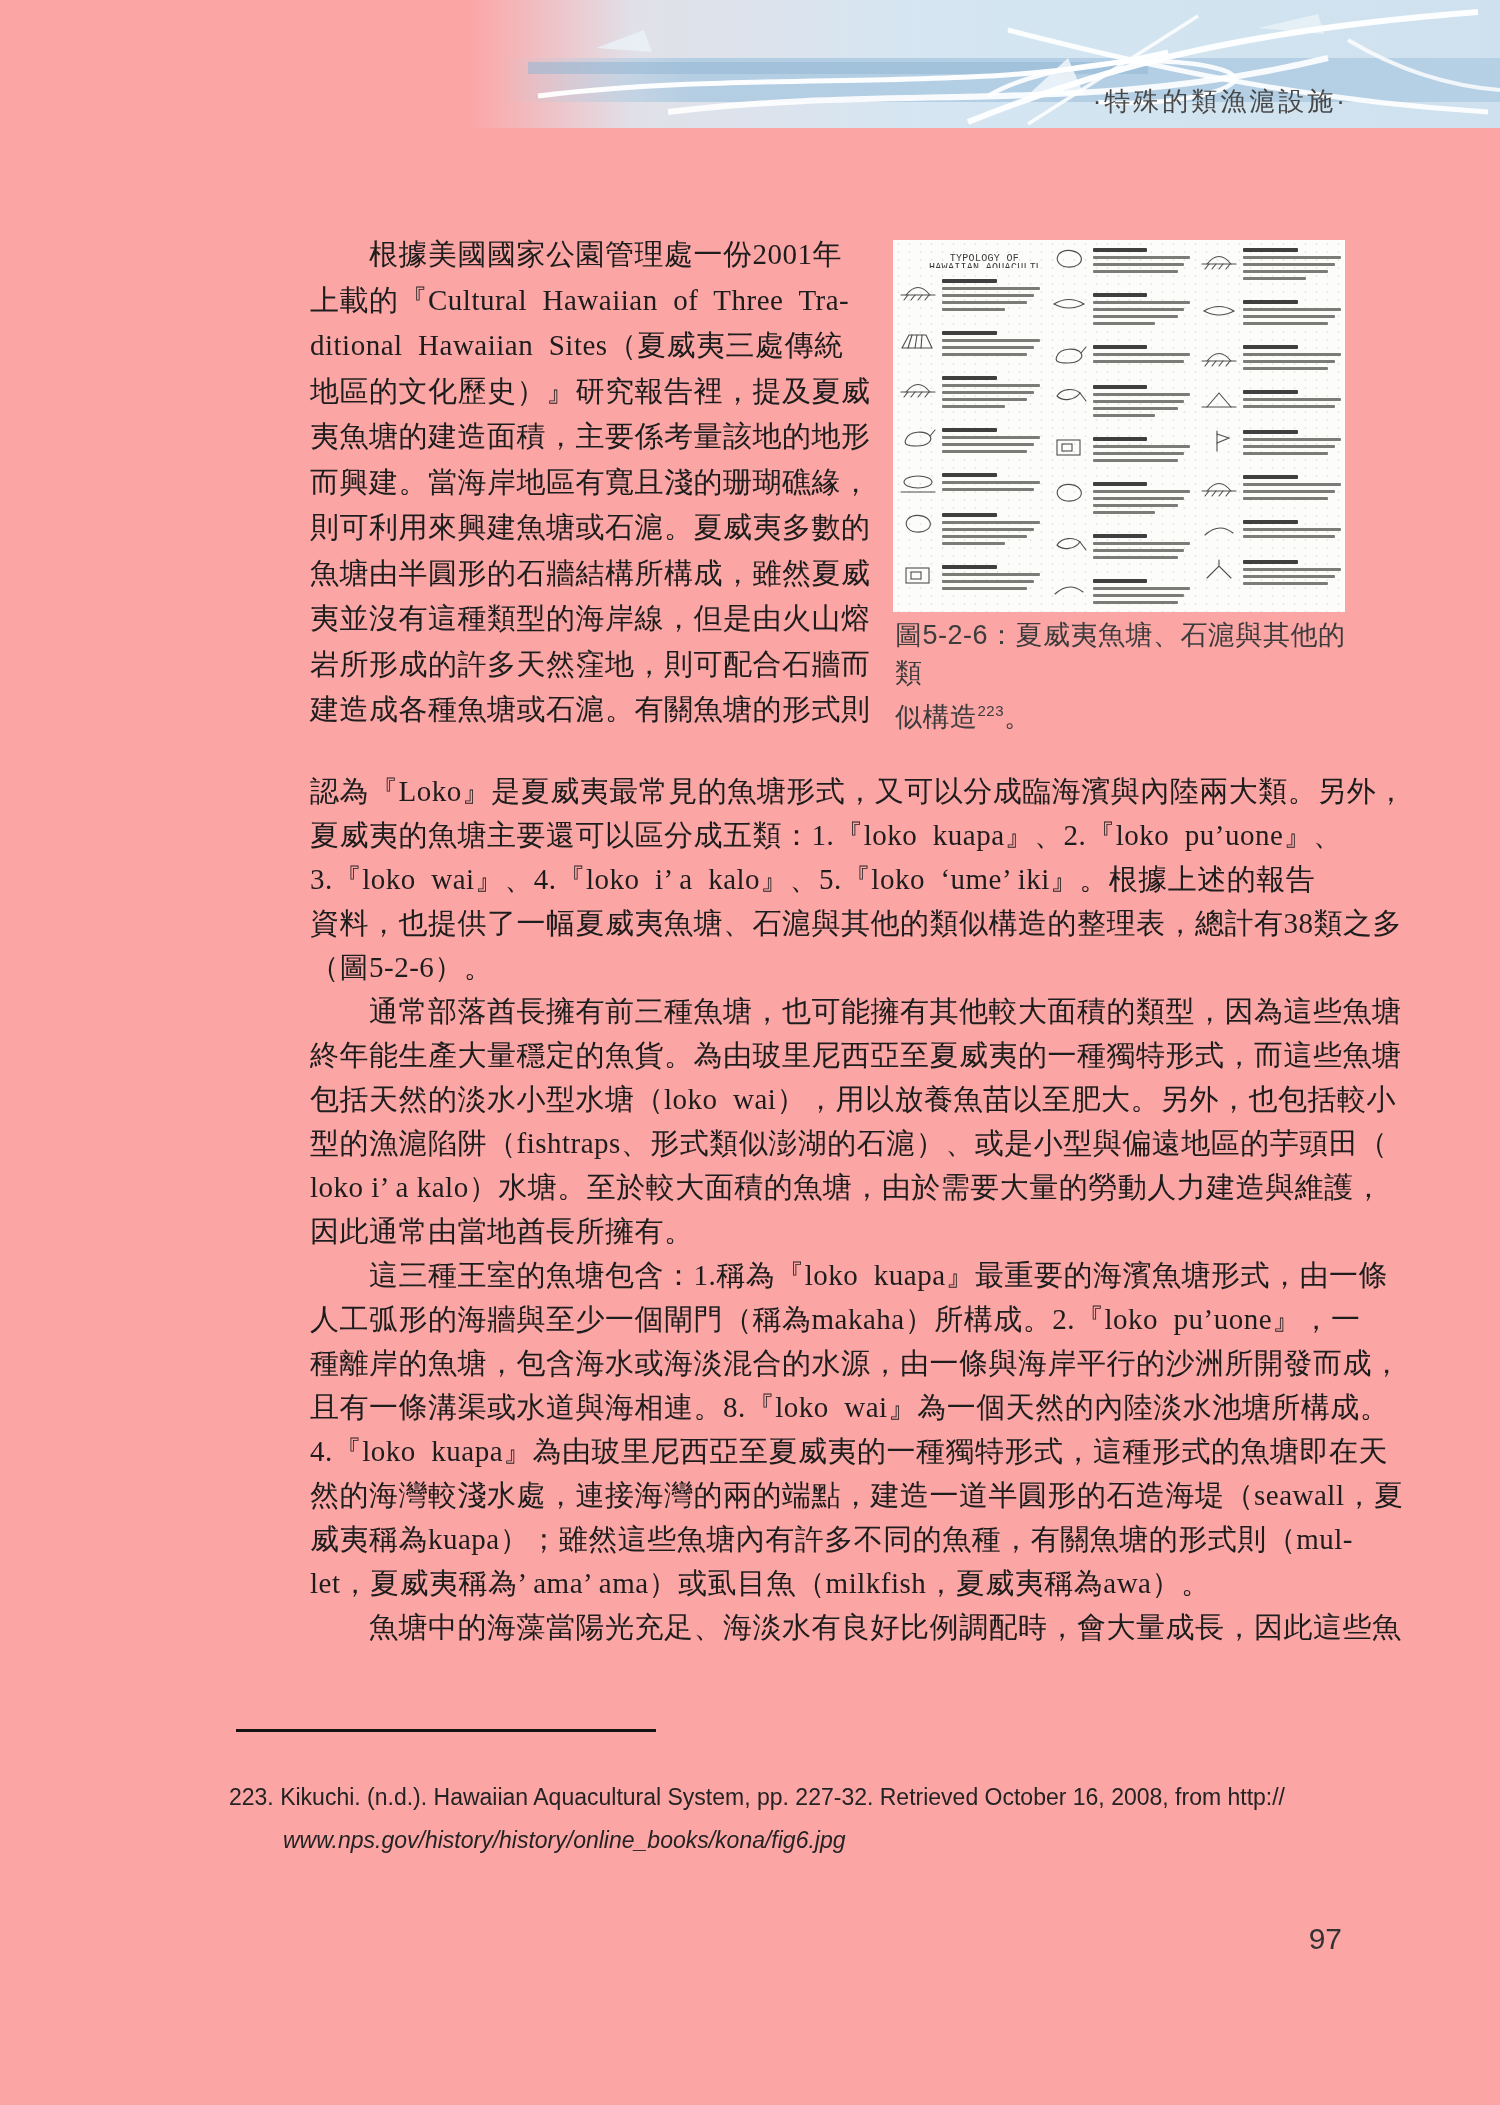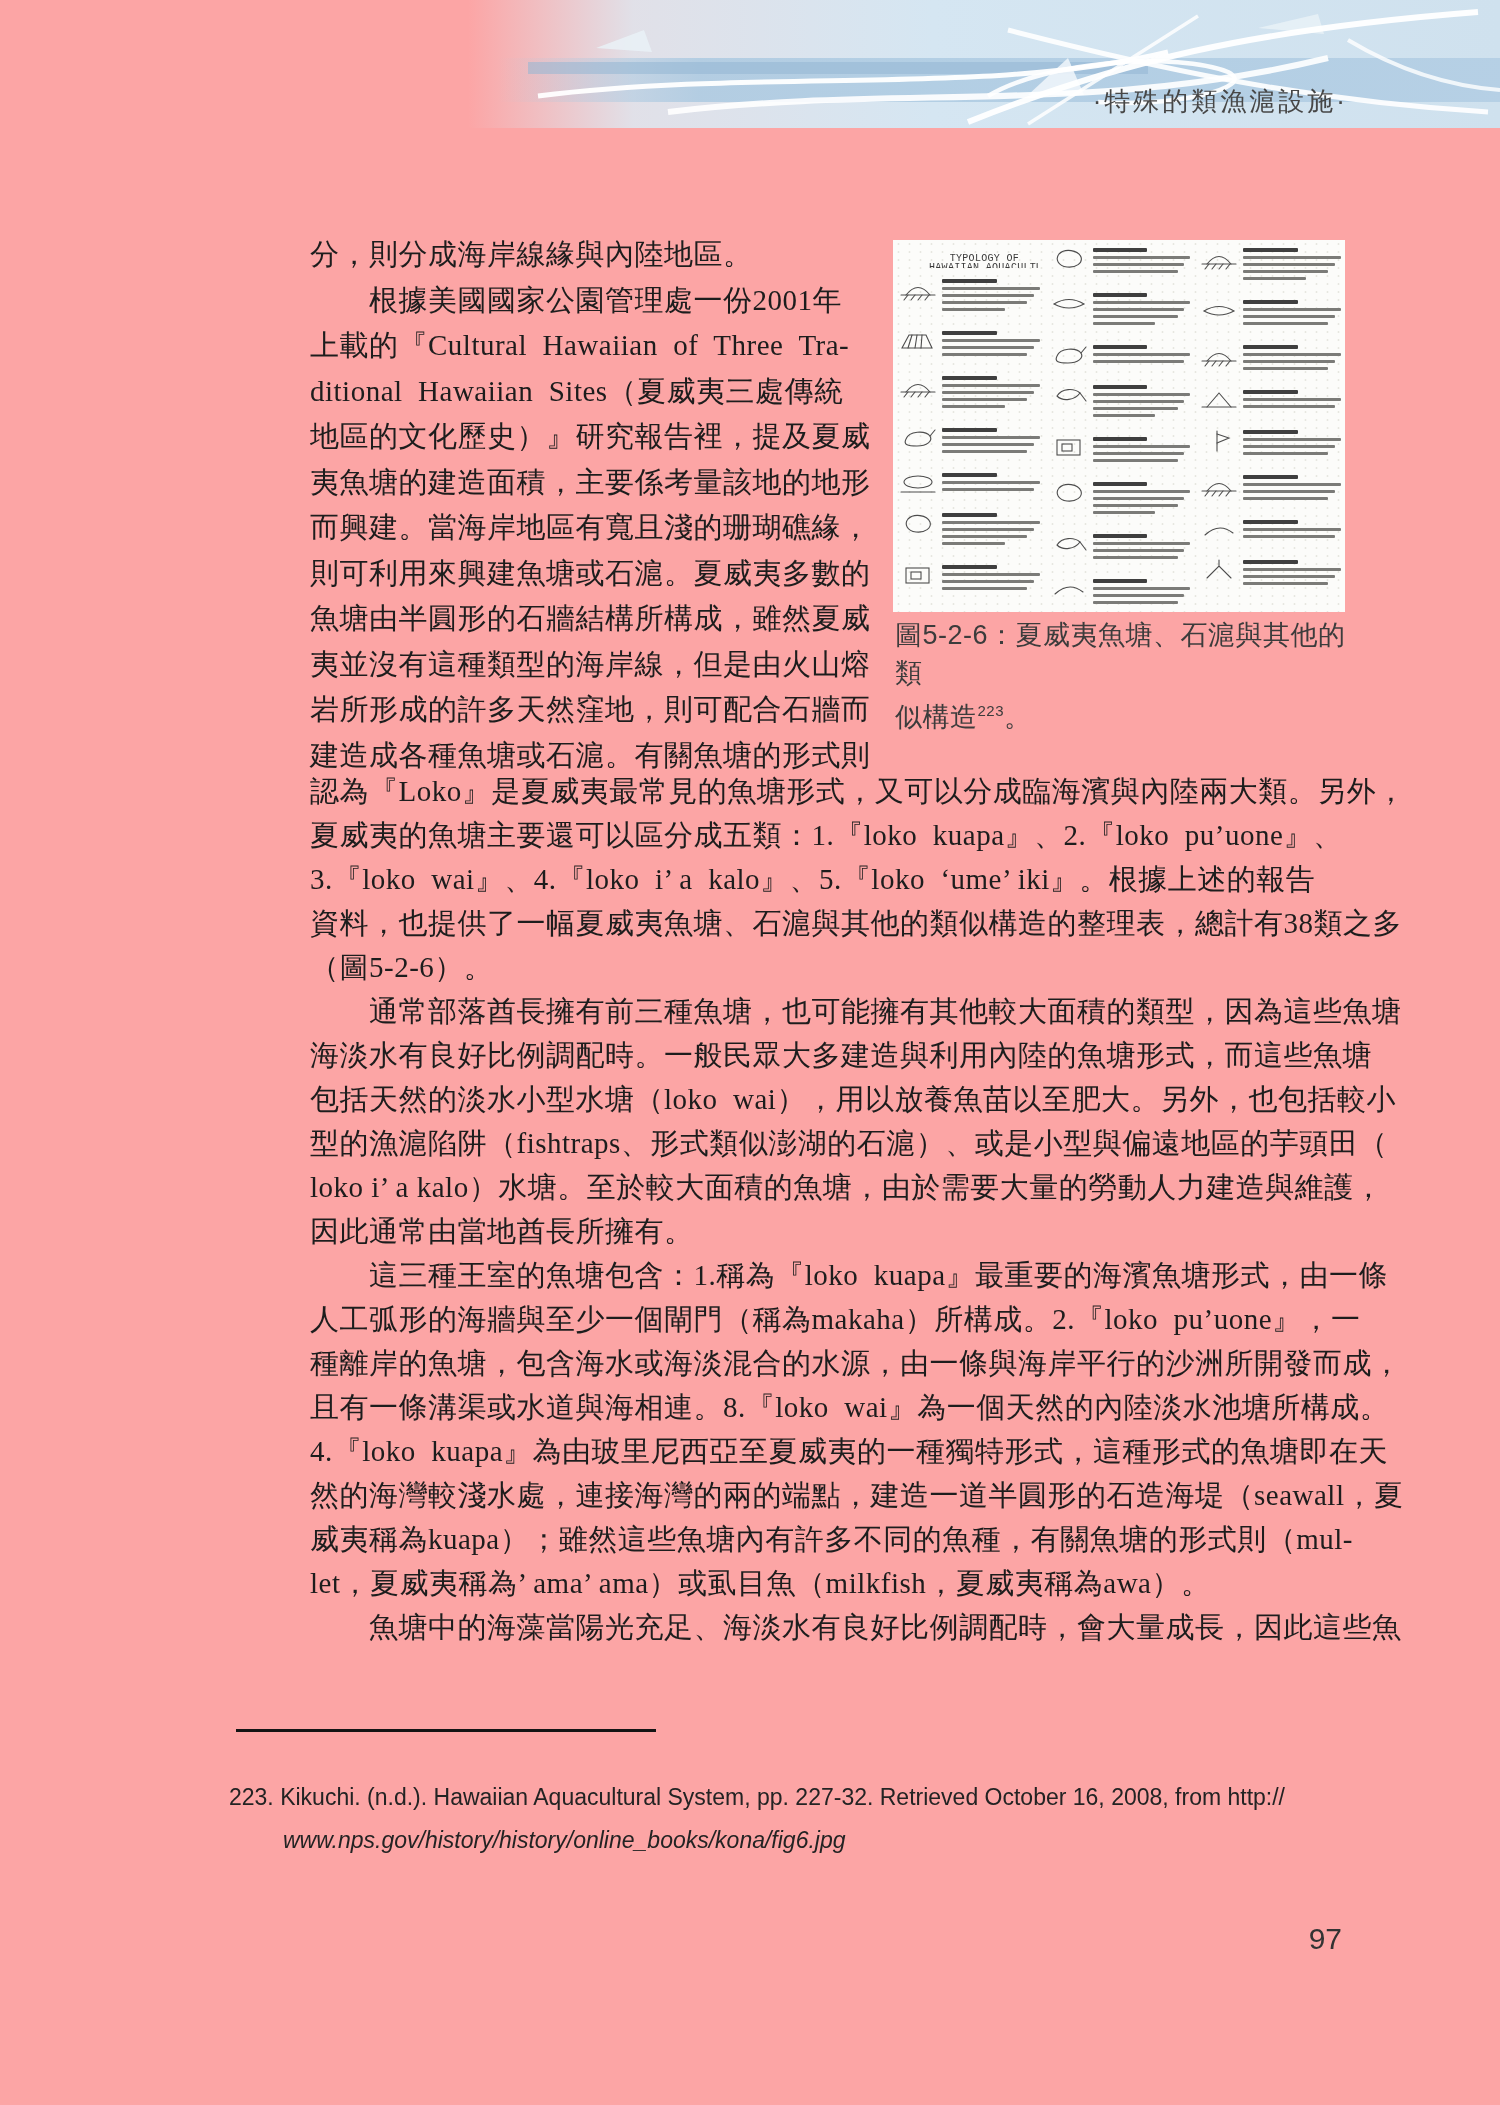--- a/index.html
+++ b/index.html
@@ -98,42 +98,41 @@
       <path d="M540 30 C 680 66, 830 100, 1020 112" stroke="#ffffff" stroke-width="5" fill="none" opacity="0.9"></path>
       <path d="M520 96 C 580 60, 710 52, 760 72 C 792 88, 700 108, 630 102" stroke="#ffffff" stroke-width="4.5" fill="none" opacity="0.9"></path>
       <path d="M730 16 L 560 124" stroke="#ffffff" stroke-width="3.5" fill="none" opacity="0.85"></path>
       <path d="M880 40 C 930 70, 980 86, 1032 90" stroke="#ffffff" stroke-width="4" fill="none" opacity="0.8"></path>
     </svg>
   </div>
 
   <div class="running-title">·特殊的類漁滬設施·</div>
 
   <div class="bodycol narrow-col">
-      <div class="tline">分，則分成海岸線緣與內陸地區。</div>
       <div class="tline">　　根據美國國家公園管理處一份2001年</div>
       <div class="tline">上載的『Cultural  Hawaiian  of  Three  Tra-</div>
       <div class="tline">ditional  Hawaiian  Sites（夏威夷三處傳統</div>
       <div class="tline">地區的文化歷史）』研究報告裡，提及夏威</div>
       <div class="tline">夷魚塘的建造面積，主要係考量該地的地形</div>
       <div class="tline">而興建。當海岸地區有寬且淺的珊瑚礁緣，</div>
       <div class="tline">則可利用來興建魚塘或石滬。夏威夷多數的</div>
       <div class="tline">魚塘由半圓形的石牆結構所構成，雖然夏威</div>
       <div class="tline">夷並沒有這種類型的海岸線，但是由火山熔</div>
       <div class="tline">岩所形成的許多天然窪地，則可配合石牆而</div>
       <div class="tline">建造成各種魚塘或石滬。有關魚塘的形式則</div>
     </div>
 
   <div class="bodycol wide-col">
       <div class="tline">認為『Loko』是夏威夷最常見的魚塘形式，又可以分成臨海濱與內陸兩大類。另外，</div>
       <div class="tline">夏威夷的魚塘主要還可以區分成五類：1.『loko  kuapa』、2.『loko  pu’uone』、</div>
       <div class="tline">3.『loko  wai』、4.『loko  i’ a  kalo』、5.『loko  ‘ume’ iki』。根據上述的報告</div>
       <div class="tline">資料，也提供了一幅夏威夷魚塘、石滬與其他的類似構造的整理表，總計有38類之多</div>
       <div class="tline">（圖5-2-6）。</div>
       <div class="tline">　　通常部落酋長擁有前三種魚塘，也可能擁有其他較大面積的類型，因為這些魚塘</div>
-      <div class="tline">海淡水有良好比例調配時。一般民眾大多建造與利用內陸的魚塘形式，而這些魚塘</div>
+      <div class="tline">終年能生產大量穩定的魚貨。為由玻里尼西亞至夏威夷的一種獨特形式，而這些魚塘</div>
       <div class="tline">包括天然的淡水小型水塘（loko  wai），用以放養魚苗以至肥大。另外，也包括較小</div>
       <div class="tline">型的漁滬陷阱（fishtraps、形式類似澎湖的石滬）、或是小型與偏遠地區的芋頭田（</div>
       <div class="tline">loko i’ a kalo）水塘。至於較大面積的魚塘，由於需要大量的勞動人力建造與維護，</div>
       <div class="tline">因此通常由當地酋長所擁有。</div>
       <div class="tline">　　這三種王室的魚塘包含：1.稱為『loko  kuapa』最重要的海濱魚塘形式，由一條</div>
       <div class="tline">人工弧形的海牆與至少一個閘門（稱為makaha）所構成。2.『loko  pu’uone』，一</div>
       <div class="tline">種離岸的魚塘，包含海水或海淡混合的水源，由一條與海岸平行的沙洲所開發而成，</div>
       <div class="tline">且有一條溝渠或水道與海相連。8.『loko  wai』為一個天然的內陸淡水池塘所構成。</div>
       <div class="tline">4.『loko  kuapa』為由玻里尼西亞至夏威夷的一種獨特形式，這種形式的魚塘即在天</div>
       <div class="tline">然的海灣較淺水處，連接海灣的兩的端點，建造一道半圓形的石造海堤（seawall，夏</div>

